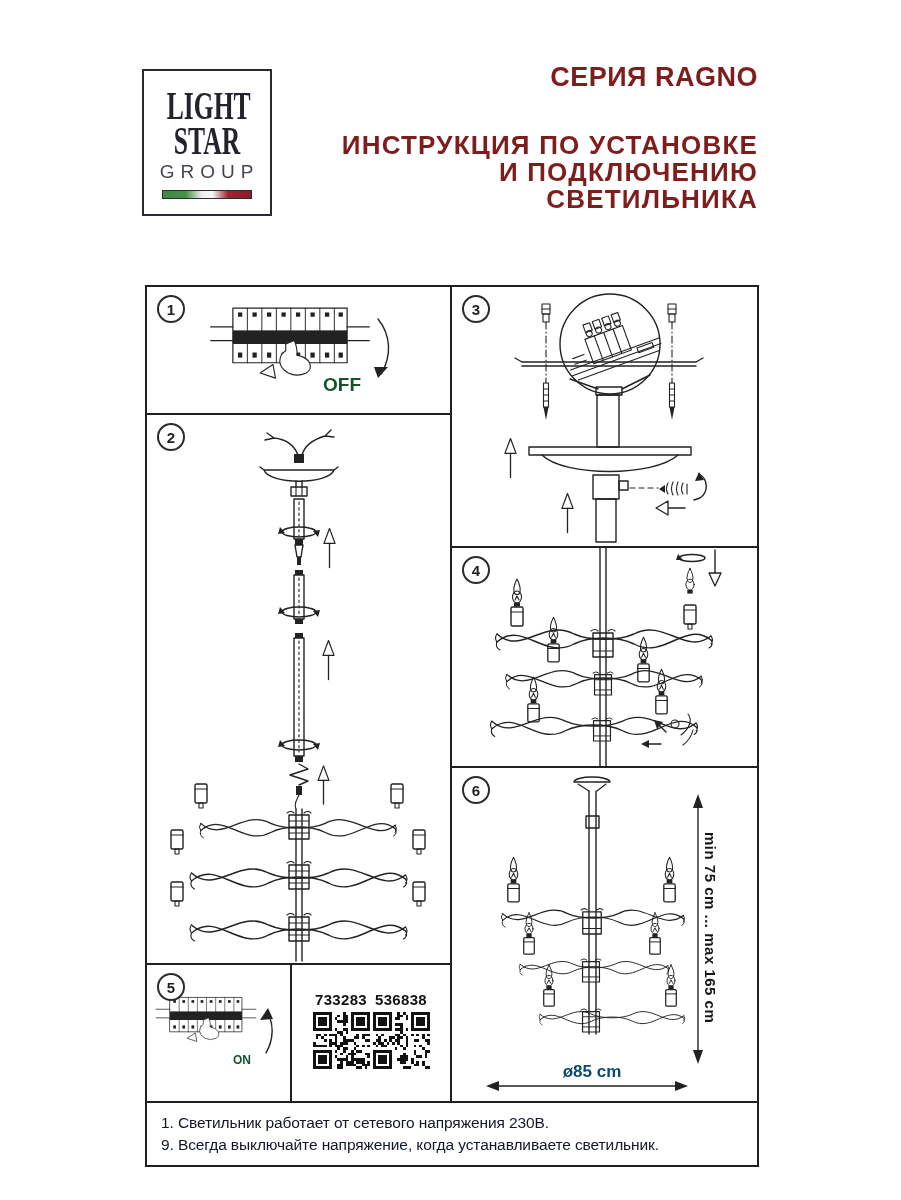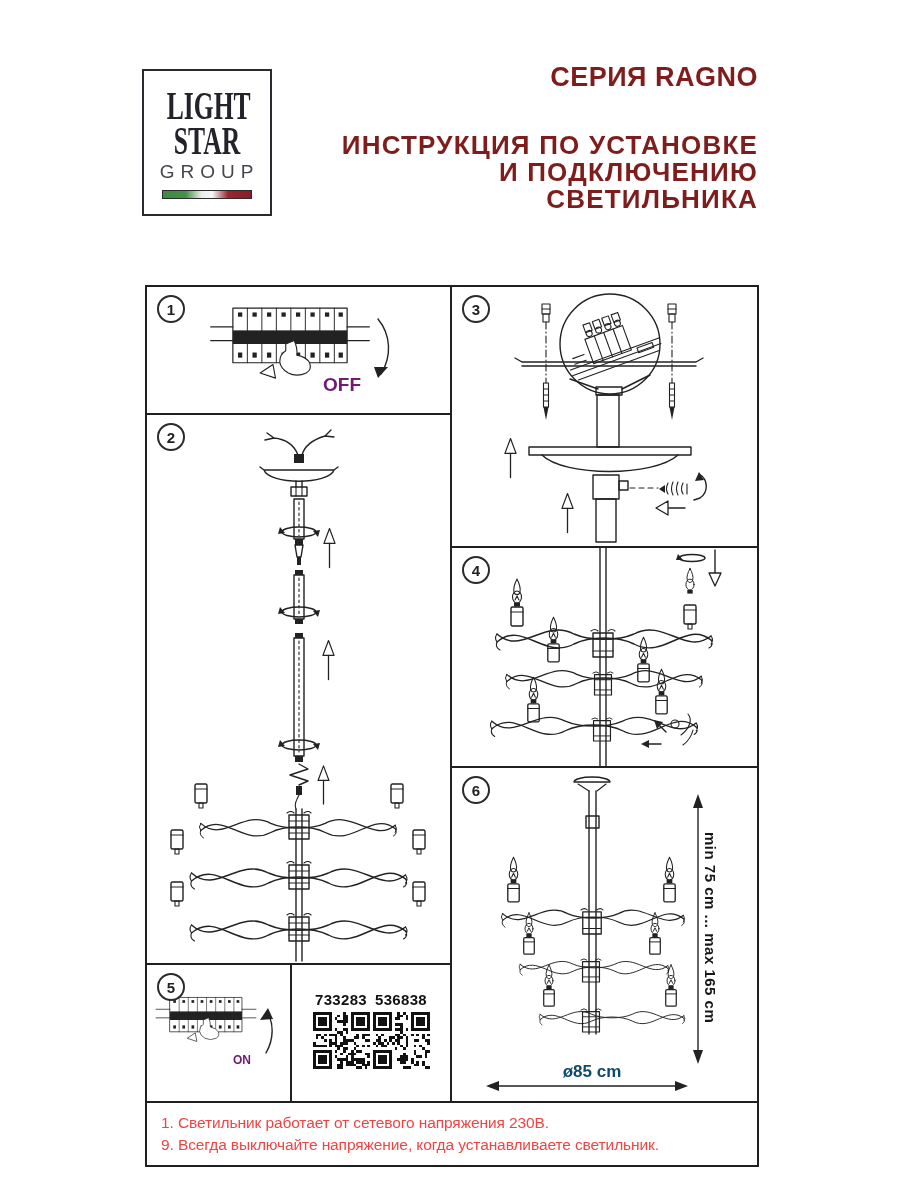--- a/index.html
+++ b/index.html
@@ -16,37 +16,37 @@
   .title-block{position:absolute;left:300px;right:143px;top:61px;text-align:right;color:#7f1d1d;}
   .title-s{font-size:27px;line-height:33px;font-weight:bold;letter-spacing:.5px;}
   .title-i{font-size:26px;line-height:27px;font-weight:bold;letter-spacing:1.2px;margin-top:0;}
   .title-gap{height:38px;}
   
   .panel{position:absolute;border:2px solid #202020;box-sizing:border-box;background:#fff;}
   .step-badge{position:absolute;left:10px;top:8px;width:28px;height:28px;border:2px solid #2b2b2b;
               border-radius:50%;box-sizing:border-box;display:flex;align-items:center;justify-content:center;
               font-size:15px;font-weight:bold;color:#222;background:#fff;z-index:3;}
   .art{position:absolute;left:0;top:0;width:100%;height:100%;}
-  .cap-label{position:absolute;font-weight:bold;color:#701a75;}
+  .cap-label{position:absolute;font-weight:bold;color:#14532d;}
   
   .dim-v{position:absolute;left:250px;top:60px;height:200px;writing-mode:vertical-rl;
          display:flex;align-items:center;justify-content:center;font-size:15px;font-weight:bold;
          letter-spacing:.5px;color:#161616;white-space:nowrap;}
   .dim-h{position:absolute;left:55px;top:294px;width:170px;text-align:center;
          font-size:17px;font-weight:bold;color:#0c4a6e;}
   
   .qr-wrap{position:absolute;left:0;top:0;width:100%;height:100%;display:flex;
            justify-content:center;padding-top:26px;box-sizing:border-box;}
   .qr-col{width:60px;text-align:center;}
   .qr-num{font-size:15px;font-weight:bold;letter-spacing:.3px;margin-bottom:4px;color:#111;}
   .qr-code{width:57px;height:57px;display:block;margin:0 auto;}
   
   .notes-box{position:absolute;left:145px;top:1101px;width:614px;height:66px;border:2px solid #202020;
              box-sizing:border-box;padding:9px 0 0 14px;}
-  .note-line{font-size:15.5px;line-height:22px;color:#ef4444;letter-spacing:-.1px;}
+  .note-line{font-size:15.5px;line-height:22px;color:#0f172a;letter-spacing:-.1px;}
   
   svg .s{stroke:#222;fill:none;stroke-width:1.4;stroke-linecap:round;stroke-linejoin:round;}
   svg .t{stroke:#222;fill:none;stroke-width:1.1;stroke-linecap:round;stroke-linejoin:round;}
   svg .f{fill:#222;stroke:none;}
   svg .w{stroke:#222;fill:#fff;stroke-width:1.3;stroke-linejoin:round;}
 </style>
 </head>
 <body>
 
 <svg width="0" height="0" style="position:absolute" aria-hidden="true">

